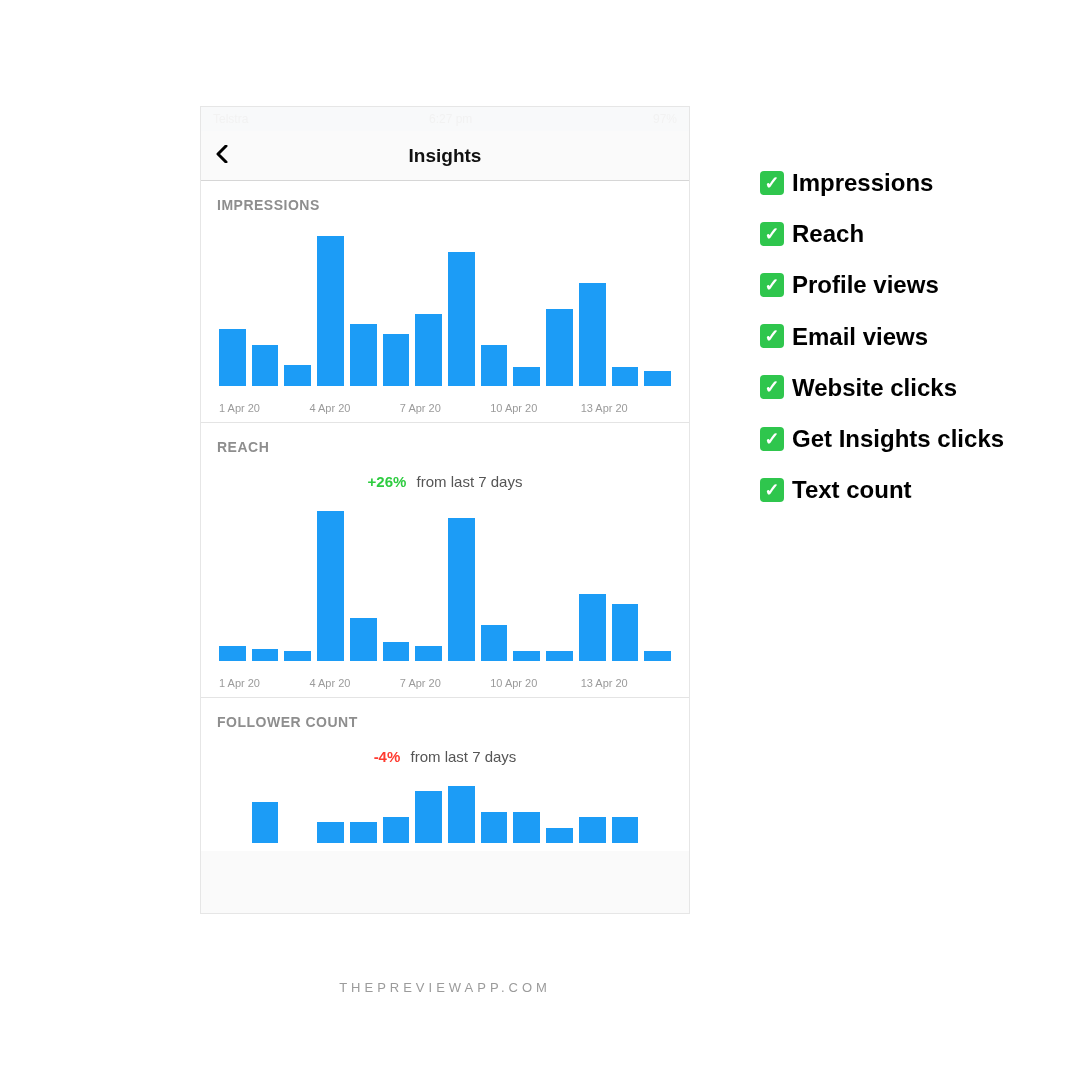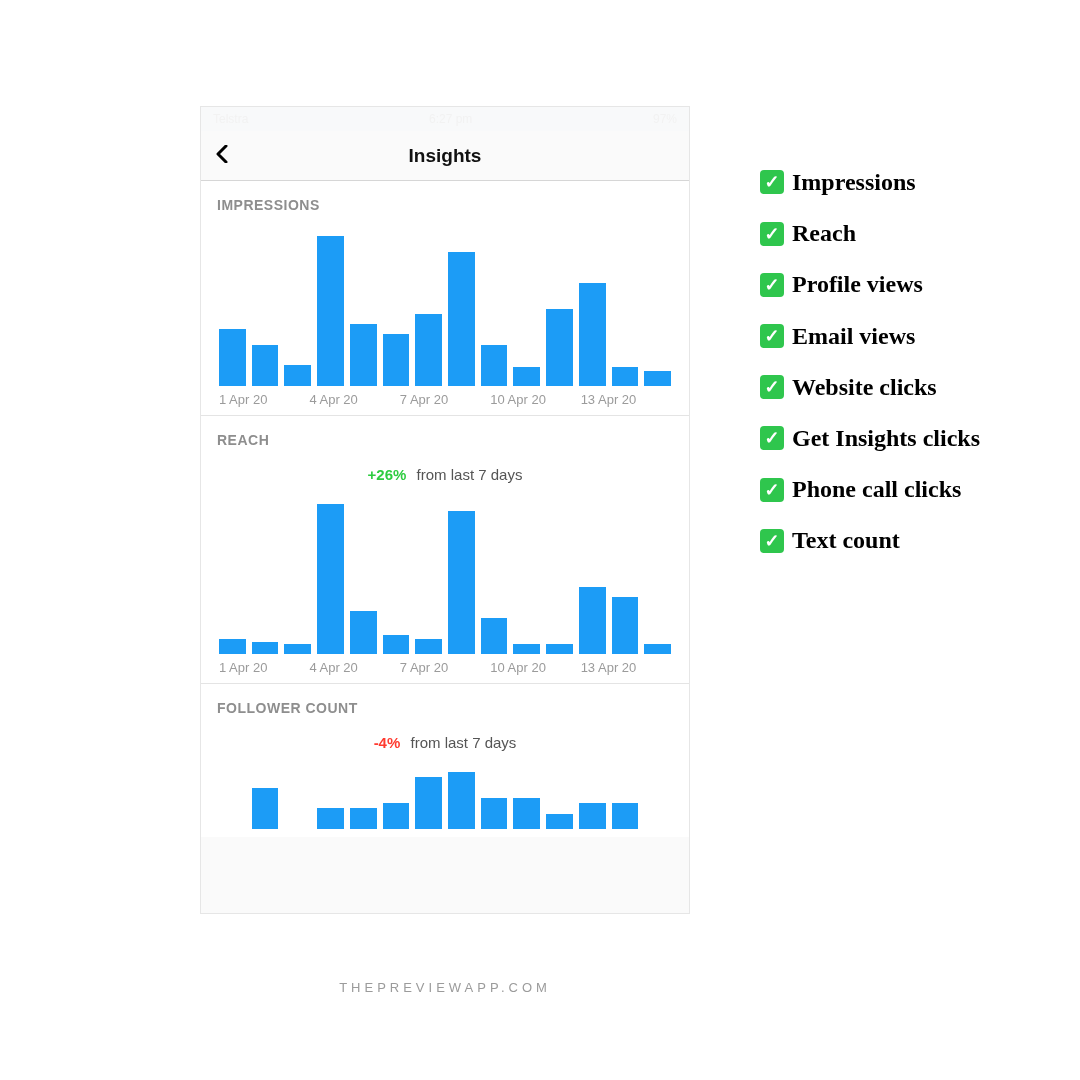--- a/index.html
+++ b/index.html
@@ -83,23 +83,23 @@
     padding: 0 2px;
     overflow: hidden;
   }
   .chart.short { height: 62px; }
   .bar {
     flex: 1;
     background: #1c9cf6;
   }
   .xaxis {
     display: flex;
-    font-size: 13px;
+    font-size: 11px;
     color: #9b9b9b;
-    margin-top: 6px;
+    margin-top: 16px;
     padding: 0 2px;
     white-space: nowrap;
   }
   .xaxis span { flex: 1; }
   .sidebar {
     position: absolute;
     left: 752px;
     top: 164px;
     width: 290px;
   }
@@ -109,21 +109,21 @@
     color: #000;
     margin-bottom: 14px;
     font-family: Montserrat, -apple-system, sans-serif;
   }
   .sidebar .item {
     font-size: 24px;
     font-weight: 800;
     line-height: 1.55;
     color: #000;
     margin-bottom: 14px;
-    font-family: Liberation Serif, serif;
+    font-family: Liberation Sans, sans-serif;
     padding-left: 8px;
   }
   .check {
     display: inline-block;
     width: 24px;
     height: 24px;
     background: #2fc64d;
     border-radius: 4px;
     color: #fff;
     font-size: 18px;
@@ -248,18 +248,17 @@
 </div>
 
 <div class="sidebar">
   <div id="sidebar-items">
       <div class="item"><span class="check">✓</span><span>Impressions</span></div>
       <div class="item"><span class="check">✓</span><span>Reach</span></div>
       <div class="item"><span class="check">✓</span><span>Profile views</span></div>
       <div class="item"><span class="check">✓</span><span>Email views</span></div>
       <div class="item"><span class="check">✓</span><span>Website clicks</span></div>
       <div class="item"><span class="check">✓</span><span>Get Insights clicks</span></div>
-      <div class="item"><span class="check">✓</span><span>Phone call clicks</span></div>
       <div class="item"><span class="check">✓</span><span>Text count</span></div>
     </div>
 </div>
 
 <div class="footer">THEPREVIEWAPP.COM</div>
 
 </body></html>

